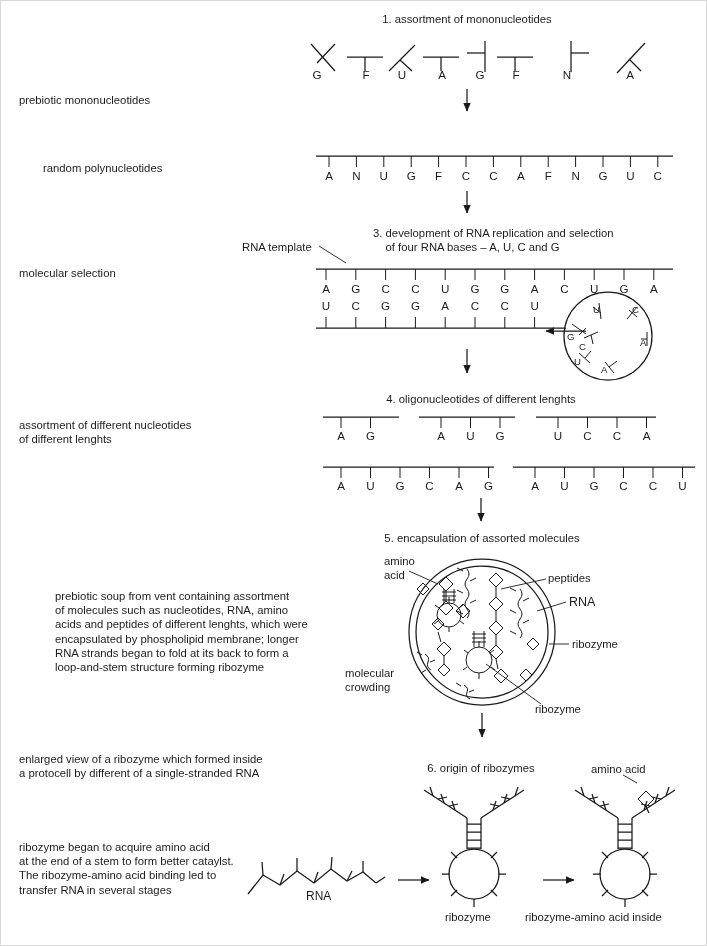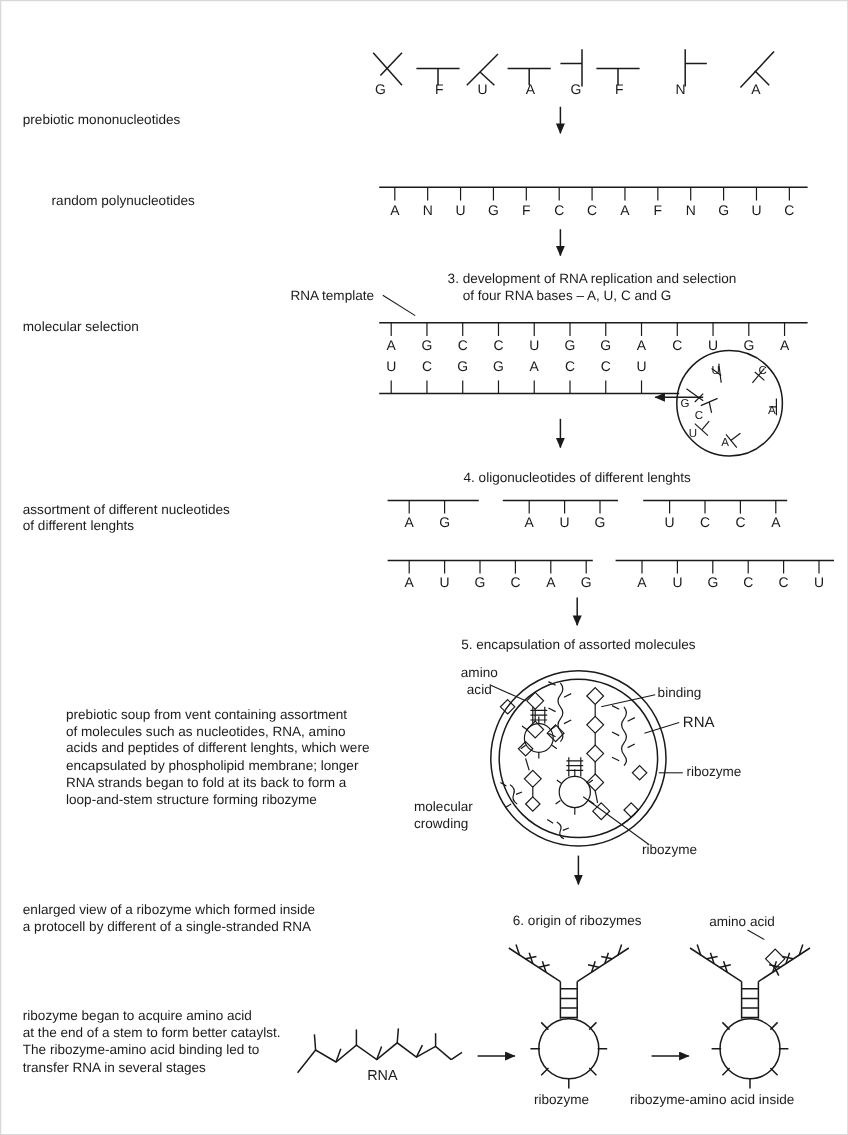--- a/index.html
+++ b/index.html
@@ -284,20 +284,21 @@
 encapsulated by phospholipid membrane; longer
 RNA strands began to fold at its back to form a
 loop-and-stem structure forming ribozyme</div>
   <div class="t" style="left:18px;top:751px;">enlarged view of a ribozyme which formed inside
 a protocell by different of a single-stranded RNA</div>
   <div class="t" style="left:18px;top:839px;">ribozyme began to acquire amino acid
 at the end of a stem to form better cataylst.
 The ribozyme-amino acid binding led to
 transfer RNA in several stages</div>
 
+  <div class="t ctr" style="left:281px;top:11px;width:370px;">1. assortment of mononucleotides</div>
   <div class="t" style="left:372px;top:225px;">3. development of RNA replication and selection
     of four RNA bases – A, U, C and G</div>
   <div class="t ctr" style="left:295px;top:391px;width:370px;">4. oligonucleotides of different lenghts</div>
   <div class="t ctr" style="left:316px;top:530px;width:330px;">5. encapsulation of assorted molecules</div>
   <div class="t ctr" style="left:360px;top:760px;width:240px;">6. origin of ribozymes</div>
 
   <div class="t" style="left:241px;top:239px;">RNA template</div>
 
   <div id="mono-letters">
       <div class="base" style="left: 316px; top: 67px;">G</div>
@@ -375,23 +376,23 @@
       <div class="base" style="left: 487.5px; top: 478px;">G</div>
       <div class="base" style="left: 534px; top: 478px;">A</div>
       <div class="base" style="left: 563.5px; top: 478px;">U</div>
       <div class="base" style="left: 593px; top: 478px;">G</div>
       <div class="base" style="left: 622.5px; top: 478px;">C</div>
       <div class="base" style="left: 652px; top: 478px;">C</div>
       <div class="base" style="left: 681.5px; top: 478px;">U</div>
       <div class="base" style="left: 711px; top: 478px;">A</div>
     </div>
 
-  <div class="t" style="left:383px;top:553px;text-align:center;">amino
+  <div class="t" style="left:383px;top:553px;">amino
 acid</div>
-  <div class="t" style="left:547px;top:570px;">binding</div>
+  <div class="t" style="left:547px;top:570px;">peptides</div>
   <div class="t" style="left:568px;top:594px;font-size:12.5px;">RNA</div>
   <div class="t" style="left:571px;top:636px;">ribozyme</div>
   <div class="t" style="left:344px;top:665px;">molecular
 crowding</div>
   <div class="t" style="left:534px;top:701px;">ribozyme</div>
 
   <div class="t" style="left:305px;top:888px;font-size:12px;">RNA</div>
   <div class="t" style="left:444px;top:909px;">ribozyme</div>
   <div class="t" style="left:524px;top:909px;">ribozyme-amino acid inside</div>
   <div class="t" style="left:590px;top:761px;">amino acid</div>

